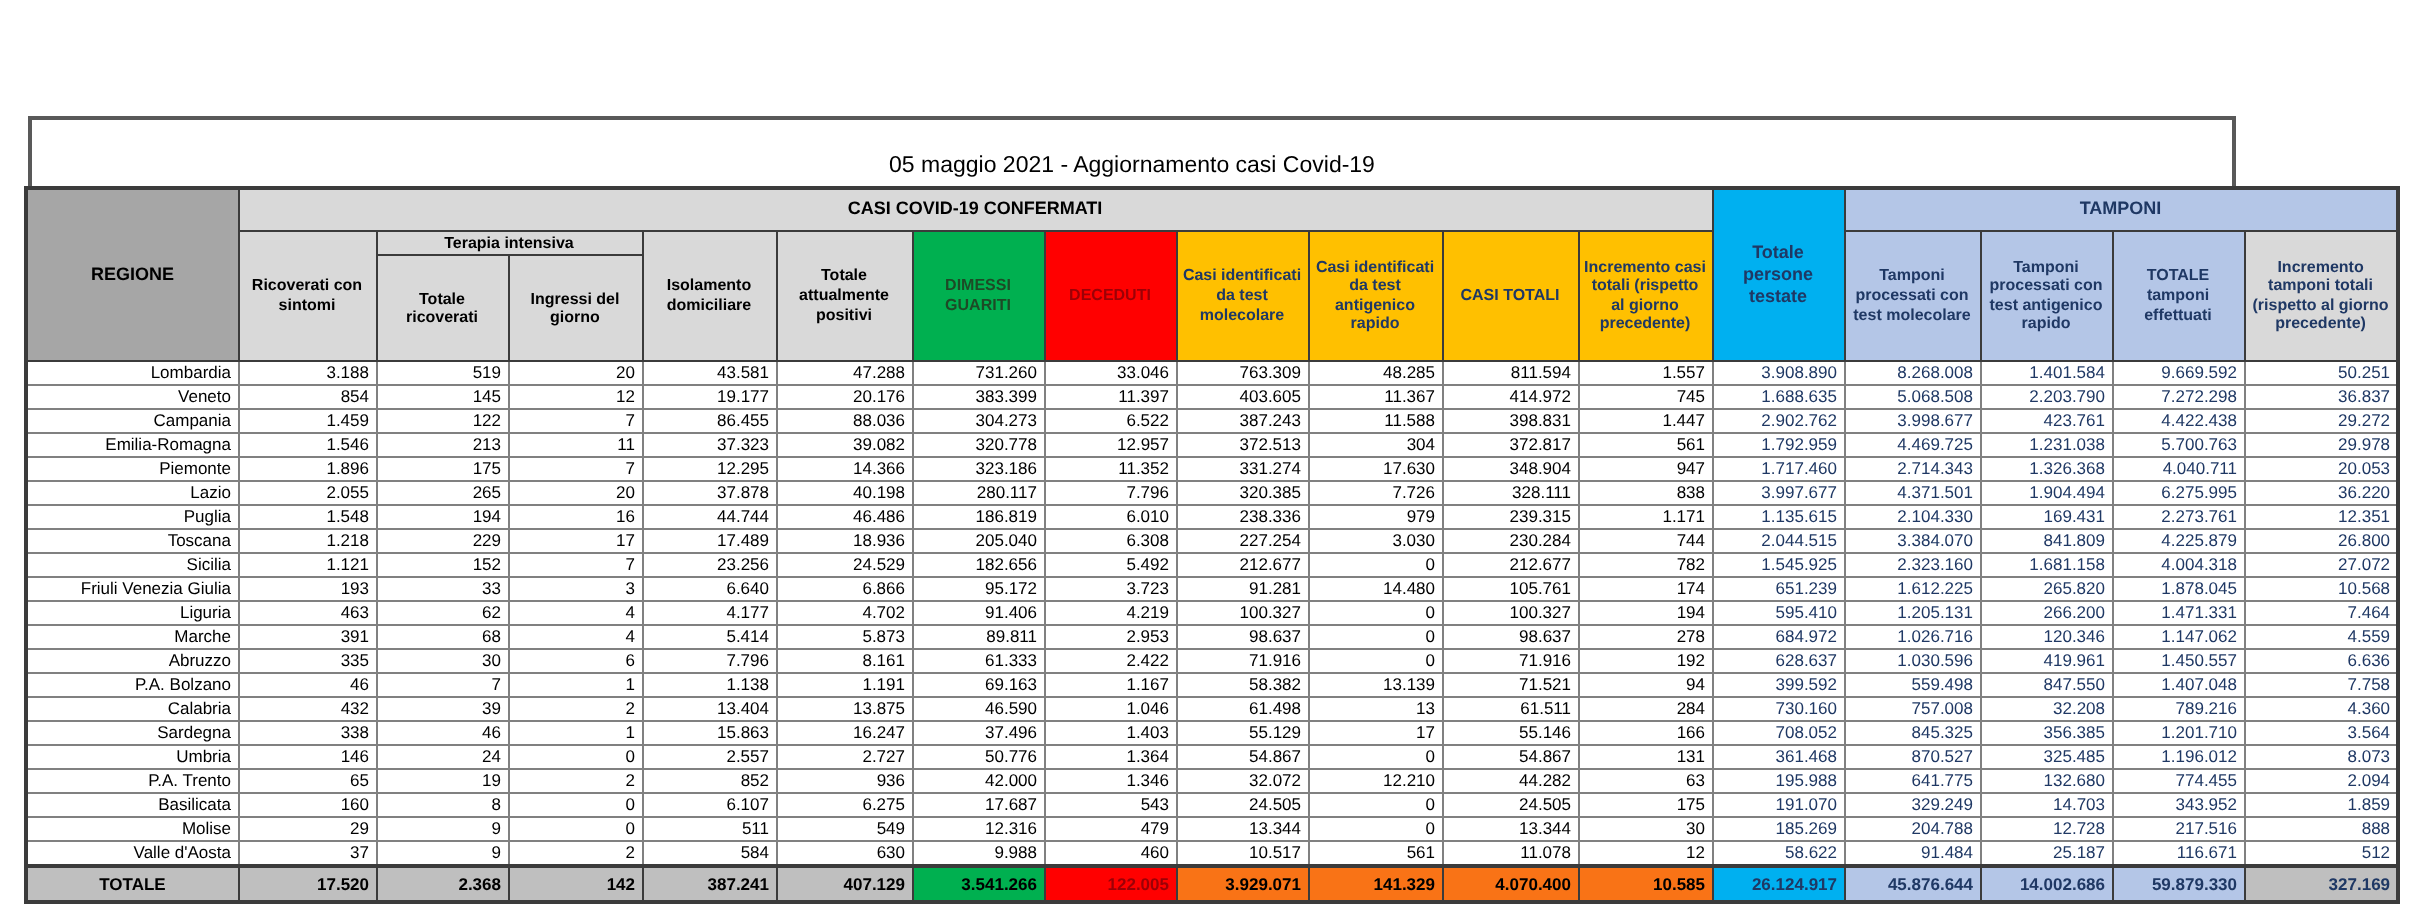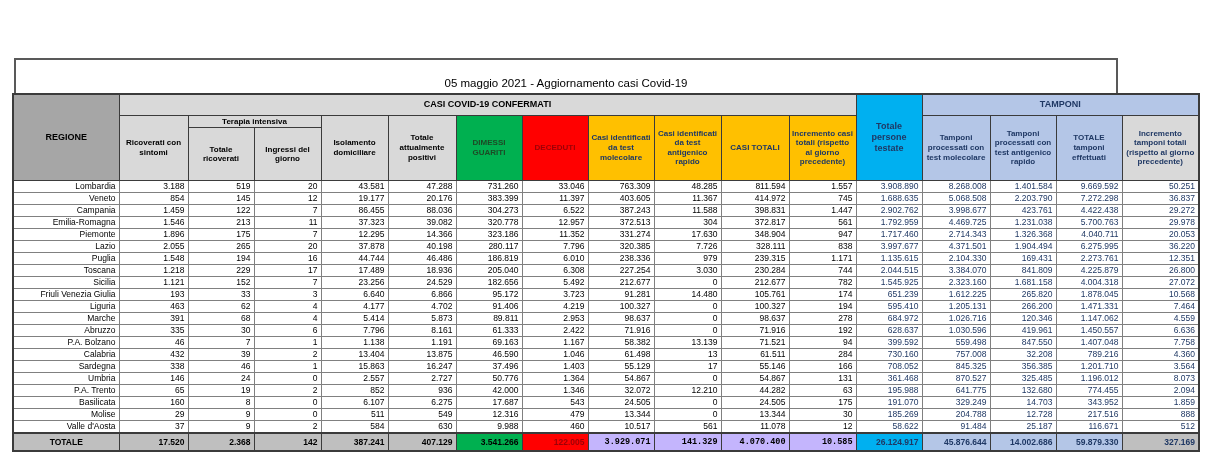--- a/index.html
+++ b/index.html
@@ -49,21 +49,21 @@
   td.navy { color: #1F3864; }
   tfoot td {
     border: 1px solid #3b3b3b; border-top: 2px solid #3b3b3b;
     font-weight: bold; font-size: 8.5px; height: 18px;
     padding: 0 3px; white-space: nowrap; overflow: hidden;
   }
   tfoot td.region-total { text-align: center; margin-left: 16px; }
   .t-grey   { background: #BFBFBF; }
   .t-green  { background: #00B050; }
   .t-red    { background: #FF0000; color: #9C0006; }
-  .t-yellow { background: #c4b5fd; font-family: Liberation Mono, monospace; }
+  .t-yellow { background: #f97316; }
   .t-cyan   { background: #00B0F0; }
   .t-lav    { background: #B4C6E7; }
 </style>
 </head>
 <body>
 
 <div class="title-box">
   <div>05 maggio 2021 - Aggiornamento casi Covid-19</div>
 </div>
 

